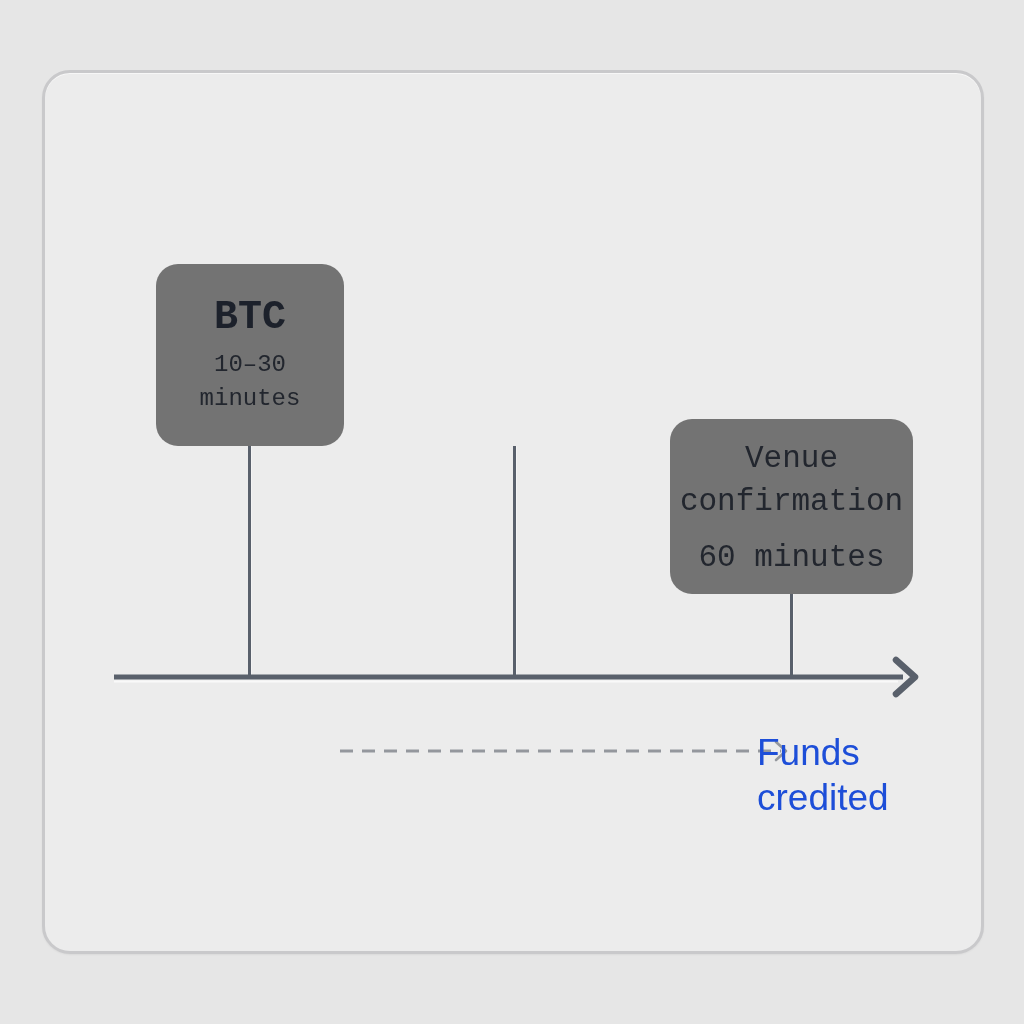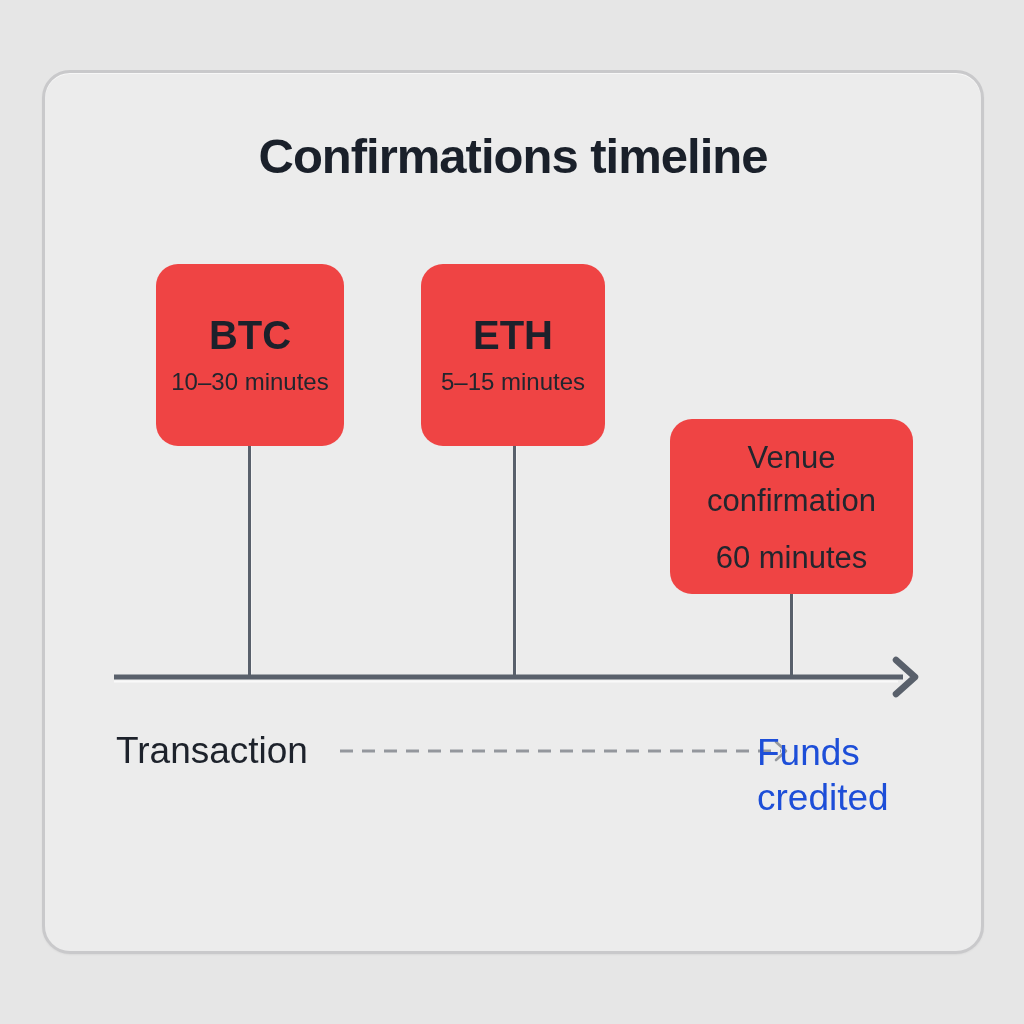--- a/index.html
+++ b/index.html
@@ -34,28 +34,29 @@
     top: 128px;
     width: 942px;
     text-align: center;
     font-size: 49px;
     font-weight: 700;
     letter-spacing: -1px;
     color: #1a202a;
   }
   .event-box {
     position: absolute;
-    background: #ef4444;
+    background: #737373;
     border-radius: 22px;
     display: flex;
     flex-direction: column;
     align-items: center;
     justify-content: center;
     text-align: center;
     color: #1f242c;
+    font-family: Liberation Mono, monospace;
   }
   #box-btc { left: 156px; top: 264px; width: 188px; height: 182px; }
   #box-eth { left: 421px; top: 264px; width: 184px; height: 182px; }
   #box-venue { left: 670px; top: 419px; width: 243px; height: 175px; border-radius: 22px; }
   .coin-name {
     font-size: 40px;
     font-weight: 700;
     line-height: 1.15;
     margin-bottom: 7px;
     color: #1c212b;
@@ -116,31 +117,26 @@
     color: #1d4ed8;
   }
 </style>
 </head>
 <body>
 
 <div id="stage">
 
   <div id="card"></div>
 
-  <div id="title">Confirmations timeline</div>
 
   <div class="event-box" id="box-btc">
     <div class="coin-name">BTC</div>
     <div class="coin-duration">10–30 minutes</div>
   </div>
 
-  <div class="event-box" id="box-eth">
-    <div class="coin-name">ETH</div>
-    <div class="coin-duration">5–15 minutes</div>
-  </div>
 
   <div class="event-box" id="box-venue">
     <div class="venue-name">Venue confirmation</div>
     <div class="venue-duration">60 minutes</div>
   </div>
 
   <div class="connector" id="conn-btc"></div>
   <div class="connector" id="conn-eth"></div>
   <div class="connector" id="conn-venue"></div>
 
@@ -149,16 +145,15 @@
     <line x1="114" y1="681.5" x2="898" y2="681.5" stroke="rgba(255,255,255,0.7)" stroke-width="2"></line>
 
     <line x1="114" y1="677" x2="903" y2="677" stroke="#59606b" stroke-width="5"></line>
 
     <polyline points="896,660 915,677 896,694" fill="none" stroke="#59606b" stroke-width="6.5" stroke-linecap="round" stroke-linejoin="round"></polyline>
 
     <line x1="340" y1="751" x2="781" y2="751" stroke="#94979d" stroke-width="3" stroke-dasharray="13 9"></line>
     <polyline points="776,742 786,751 776,760" fill="none" stroke="#94979d" stroke-width="2.6" stroke-linecap="round" stroke-linejoin="round"></polyline>
   </svg>
 
-  <div id="transaction-label">Transaction</div>
   <div id="funds-label">Funds credited</div>
 
 </div>
 
 </body></html>

